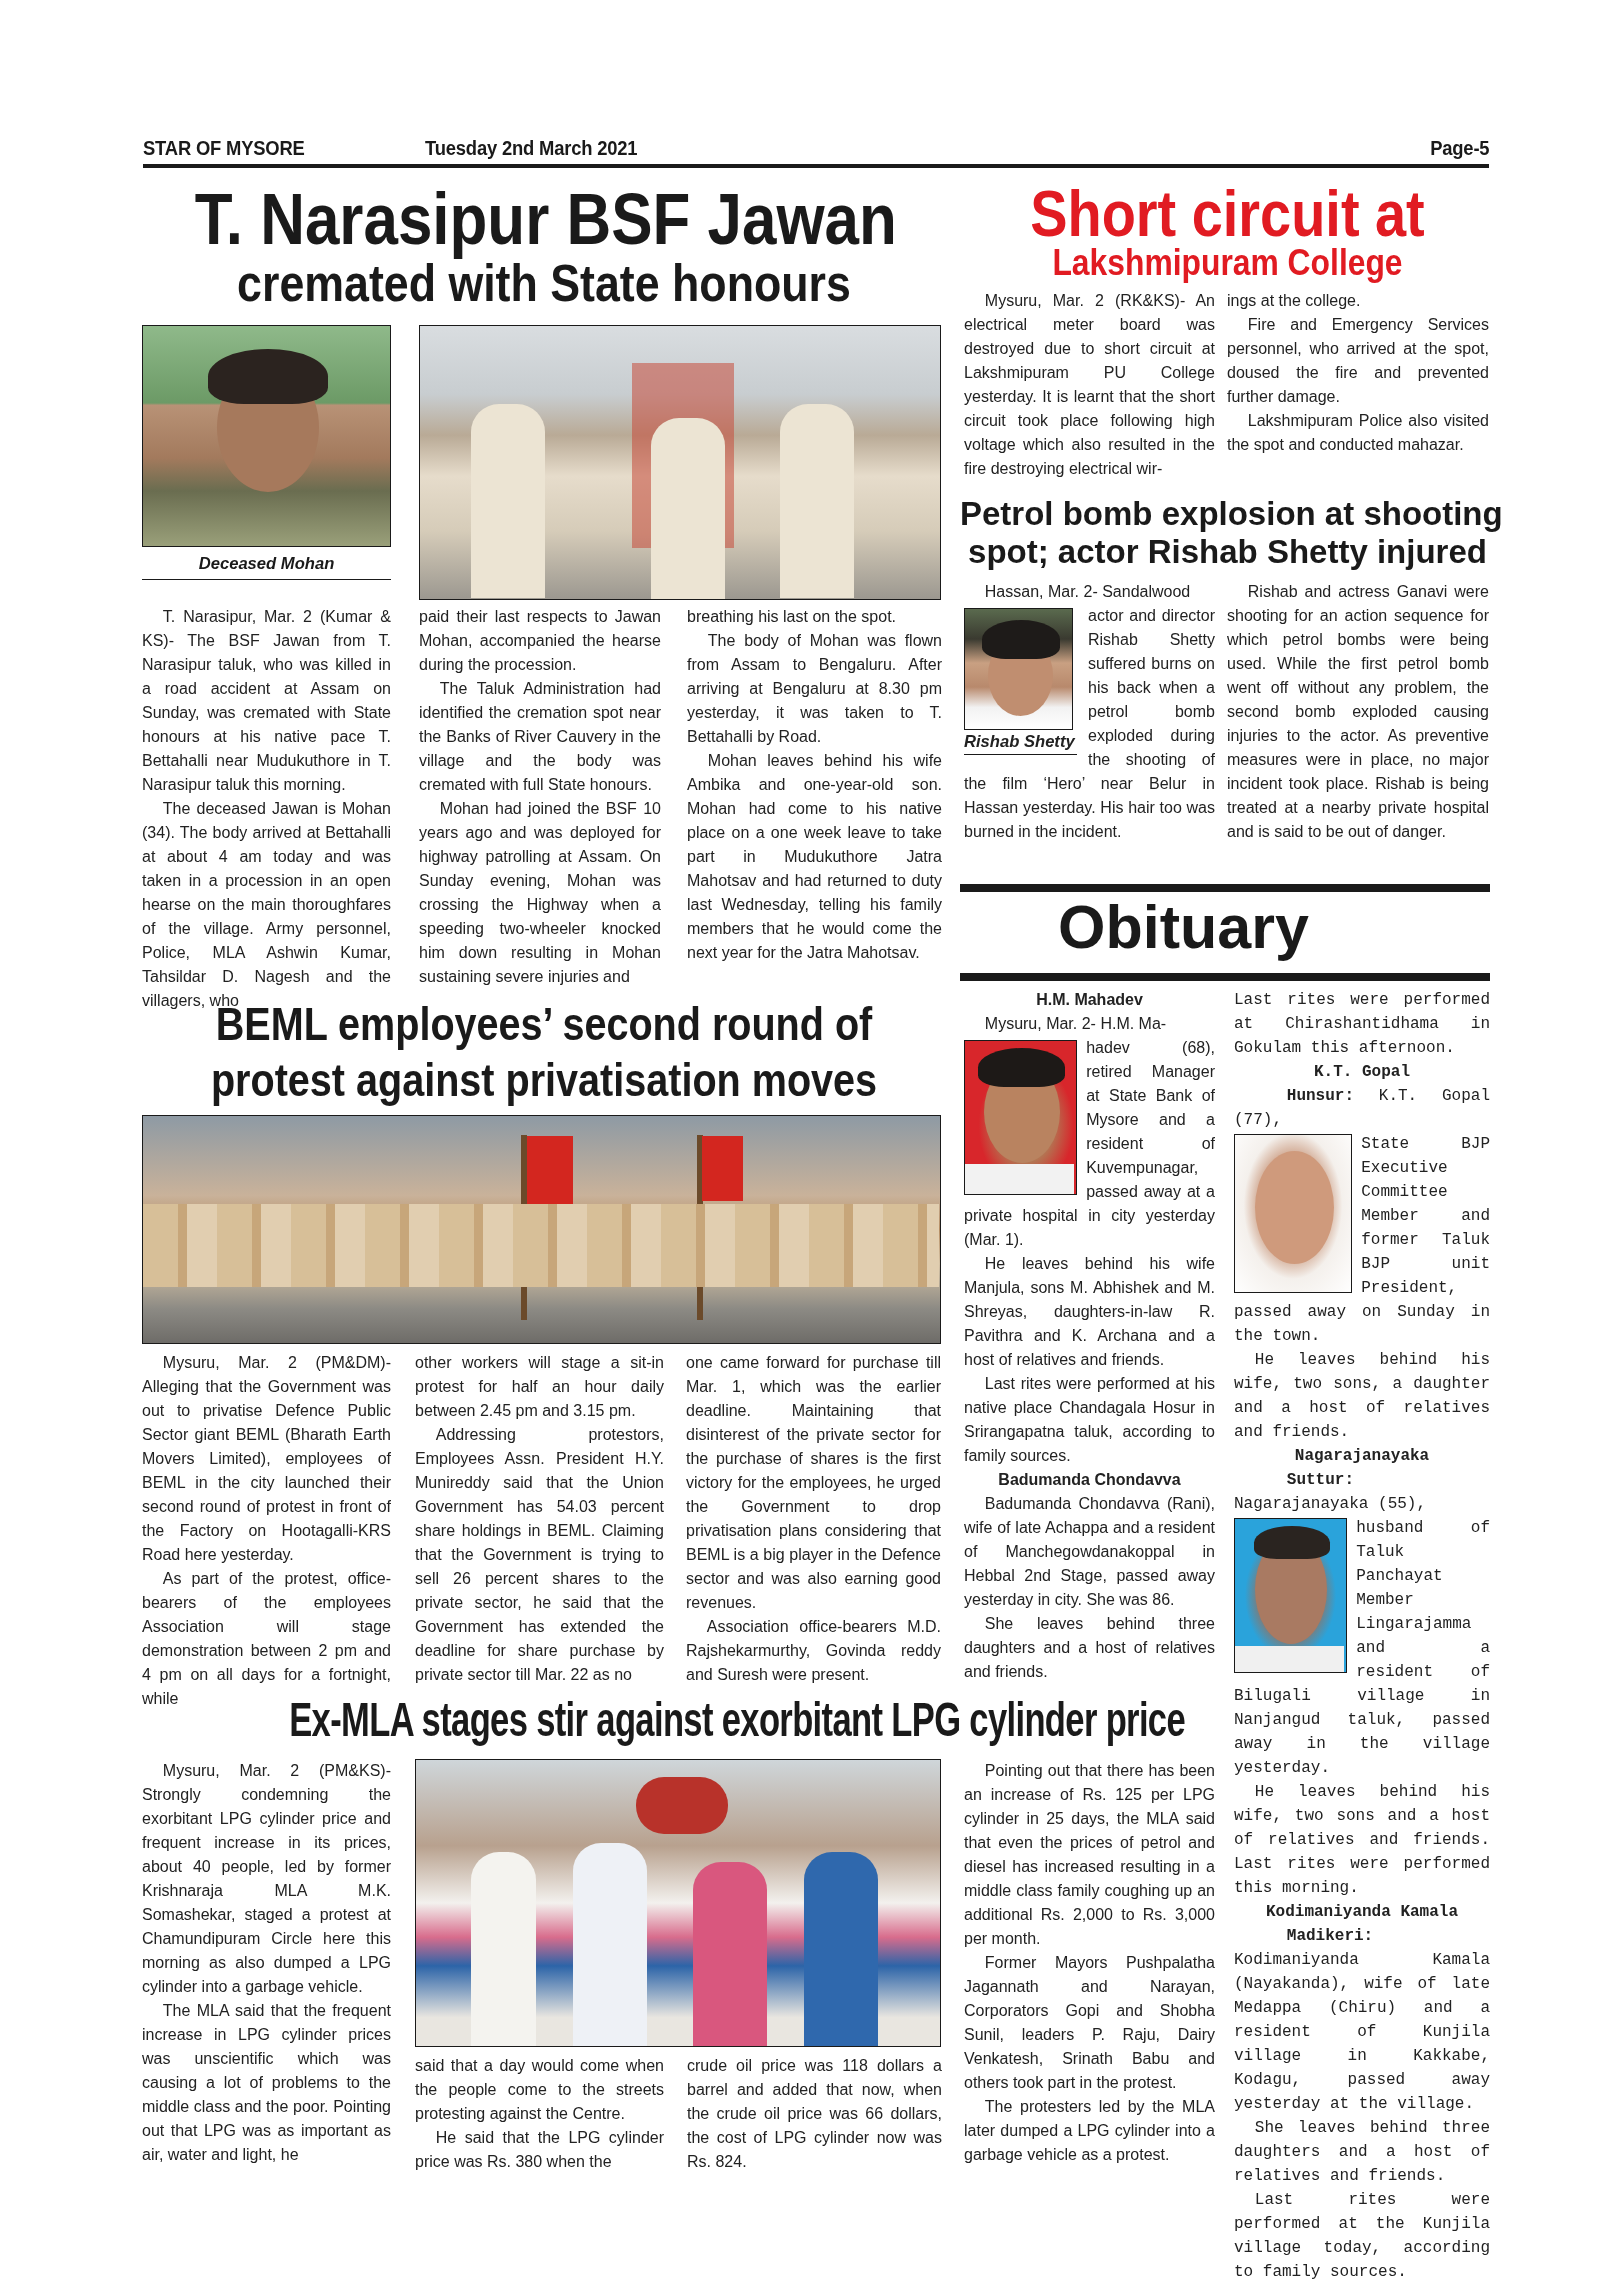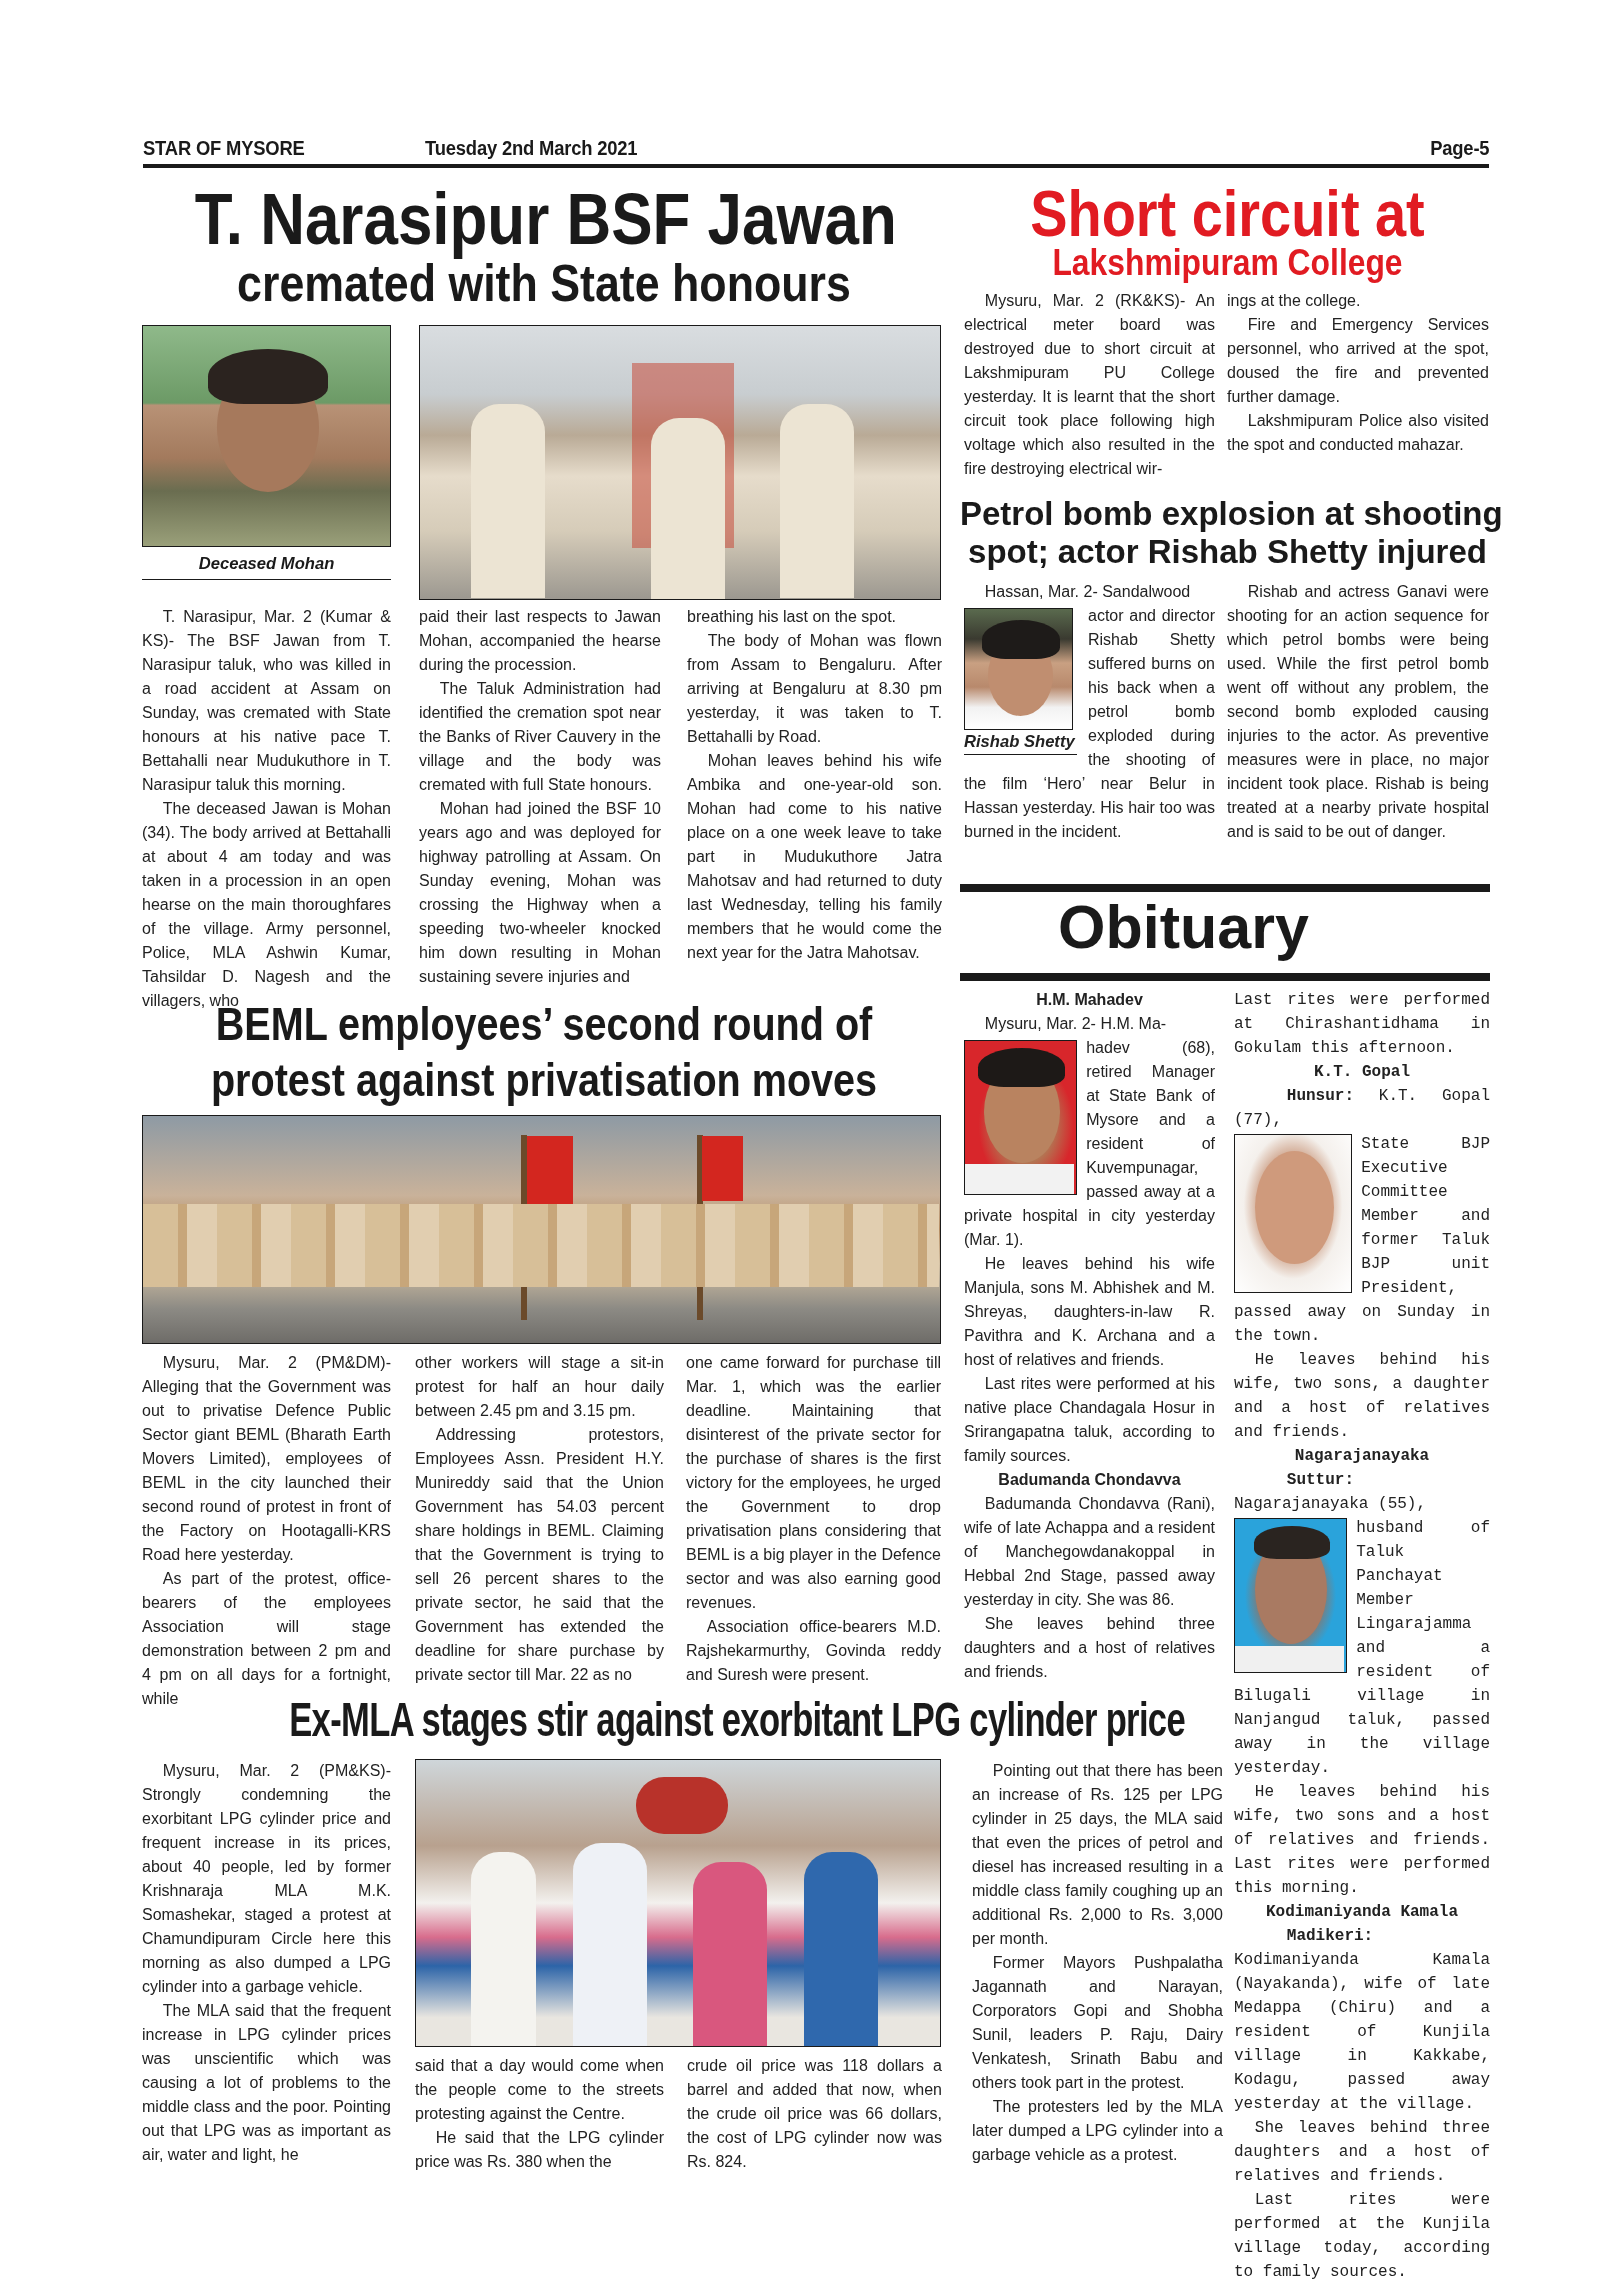--- a/index.html
+++ b/index.html
@@ -212,18 +212,18 @@
   <div style="position:absolute; left:388px; top:92px; width:74px; height:194px; background:#2f68ad; border-radius:28px 28px 0 0;"></div>
 </div>
 
 <div class="col" style="left:415px; top:2054px; width:249px;">
   <p class="noind">said that a day would come when the people come to the streets protesting against the Centre.</p>
   <p>He said that the LPG cylinder price was Rs. 380 when the</p>
 </div>
 <div class="col" style="left:687px; top:2054px; width:255px;">
   <p class="noind">crude oil price was 118 dollars a barrel and added that now, when the crude oil price was 66 dollars, the cost of LPG cylinder now was Rs. 824.</p>
 </div>
-<div class="col" style="left:964px; top:1759px; width:251px;margin-left:8px;">
+<div class="col" style="left:964px; top:1759px; width:251px;">
   <p>Pointing out that there has been an increase of Rs. 125 per LPG cylinder in 25 days, the MLA said that even the prices of petrol and diesel has increased resulting in a middle class family coughing up an additional Rs. 2,000 to Rs. 3,000 per month.</p>
   <p>Former Mayors Pushpalatha Jagannath and Narayan, Corporators Gopi and Shobha Sunil, leaders P. Raju, Dairy Venkatesh, Srinath Babu and others took part in the protest.</p>
   <p>The protesters led by the MLA later dumped a LPG cylinder into a garbage vehicle as a protest.</p>
 </div>
 
 
 </body></html>

